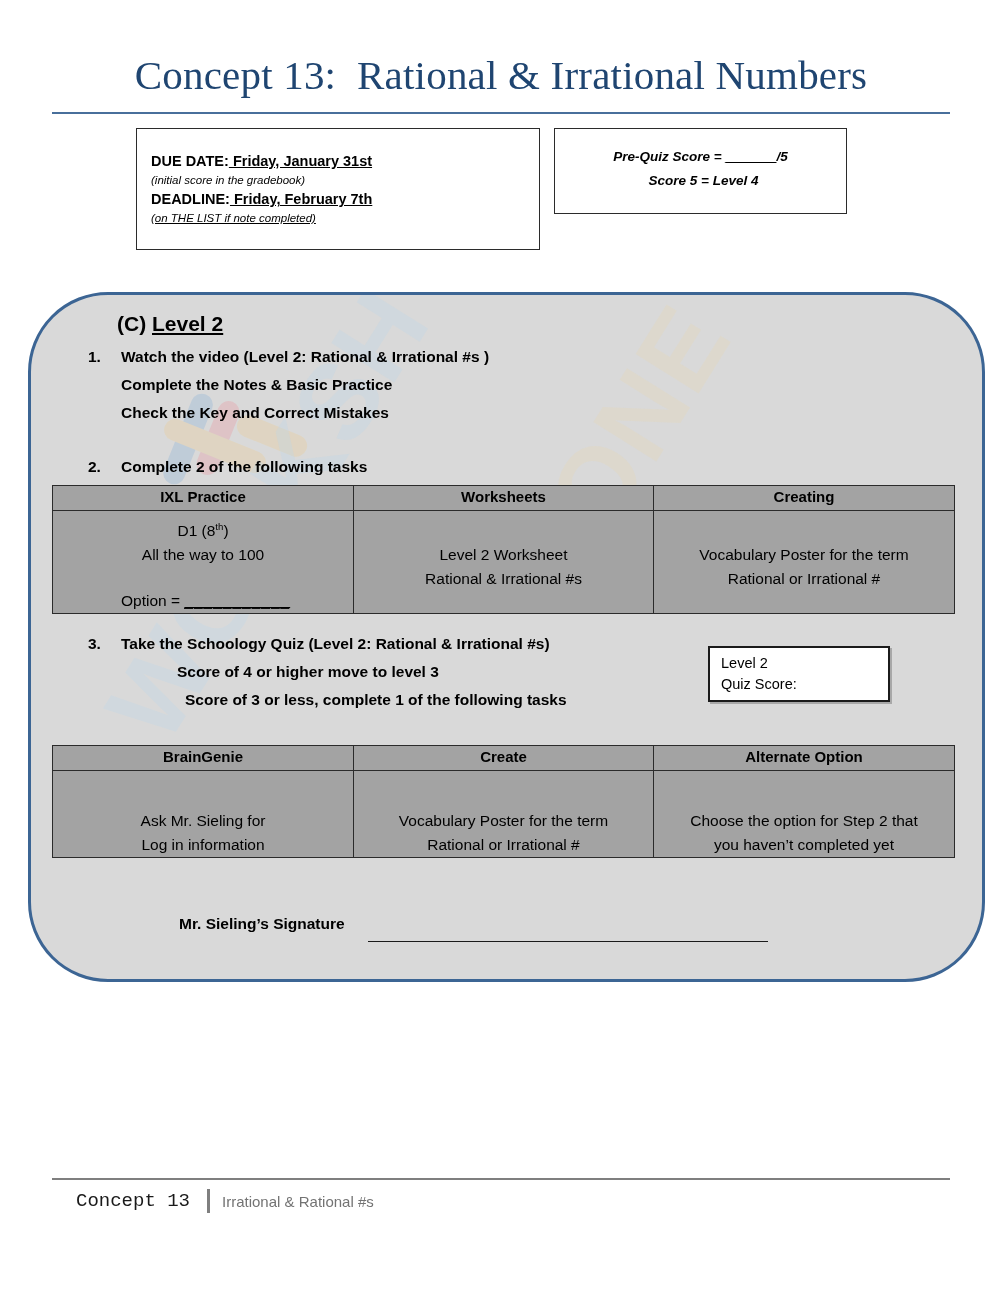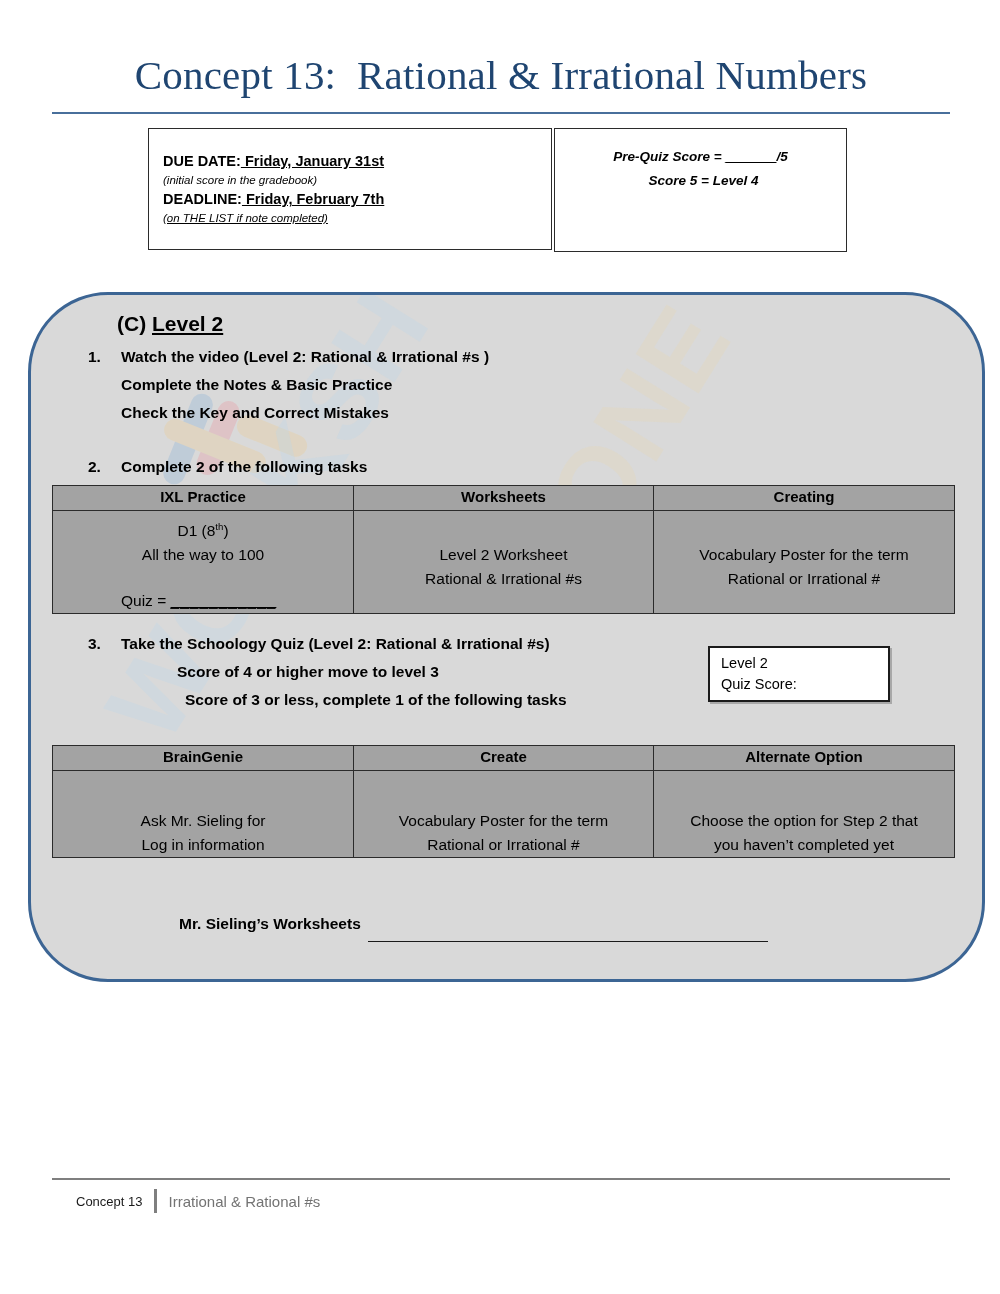--- a/index.html
+++ b/index.html
@@ -35,21 +35,21 @@
     left: 52px;
     top: 112px;
     width: 898px;
     height: 2px;
     background: #486f9b;
   }
 
   
   .due-box {
     position: absolute;
-    left: 148px;
+    left: 136px;
     top: 128px;
     width: 404px;
     height: 122px;
     border: 1px solid #2b2b2b;
     background: #ffffff;
     box-sizing: border-box;
   }
   .due-inner {
     position: absolute;
     left: 14px;
@@ -69,21 +69,21 @@
     line-height: 1.5;
     white-space: nowrap;
   }
   .due-line-sub.ul { text-decoration: underline; }
 
   .prequiz-box {
     position: absolute;
     left: 554px;
     top: 128px;
     width: 293px;
-    height: 124px;
+    height: 86px;
     border: 1px solid #2b2b2b;
     background: #ffffff;
     box-sizing: border-box;
   }
   .prequiz-inner {
     position: absolute;
     left: 0; right: 0;
     top: 16px;
     text-align: center;
   }
@@ -289,24 +289,24 @@
   }
   .footer {
     position: absolute;
     left: 76px;
     top: 1188px;
     display: flex;
     align-items: center;
     height: 26px;
   }
   .footer .fconcept {
-    font-size: 13px;
-    font-family: Liberation Sans, sans-serif;
+    font-size: 19px;
+    font-family: Liberation Mono, monospace;
     color: #1a1a1a;
-    padding-right: 11px;
+    padding-right: 17px;
     white-space: nowrap;
   }
   .footer .fbar {
     width: 3px;
     height: 24px;
     background: #7f7f7f;
   }
   .footer .ftitle {
     font-size: 15px;
     color: #737373;
@@ -372,21 +372,21 @@
           <th>IXL Practice</th>
           <th>Worksheets</th>
           <th>Creating</th>
         </tr>
       </thead>
       <tbody>
         <tr>
           <td>
             <div class="cell-pad"><span>D1 (8</span><sup>th</sup><span>)</span></div>
             <div>All the way to 100</div>
-            <div class="score-line"><span>Quiz = </span><span class="blank">___________</span></div>
+            <div class="score-line"><span>Option = </span><span class="blank">___________</span></div>
           </td>
           <td>
             <div class="cell-pad2">Level 2 Worksheet</div>
             <div>Rational &amp; Irrational #s</div>
           </td>
           <td>
             <div class="cell-pad2">Vocabulary Poster for the term</div>
             <div>Rational or Irrational #</div>
           </td>
         </tr>
@@ -427,21 +427,21 @@
             <div>Rational or Irrational #</div>
           </td>
           <td>
             <div class="cell-pad3">Choose the option for Step 2 that</div>
             <div>you haven’t completed yet</div>
           </td>
         </tr>
       </tbody>
     </table>
 
-    <div class="sig">Mr. Sieling’s Worksheets</div>
+    <div class="sig">Mr. Sieling’s Signature</div>
     <div class="sig-line"></div>
 
   </div>
 </div>
 
 <div class="footer-rule"></div>
 <div class="footer">
   <span class="fconcept">Concept 13</span>
   <span class="fbar"></span>
   <span class="ftitle">Irrational &amp; Rational #s</span>

